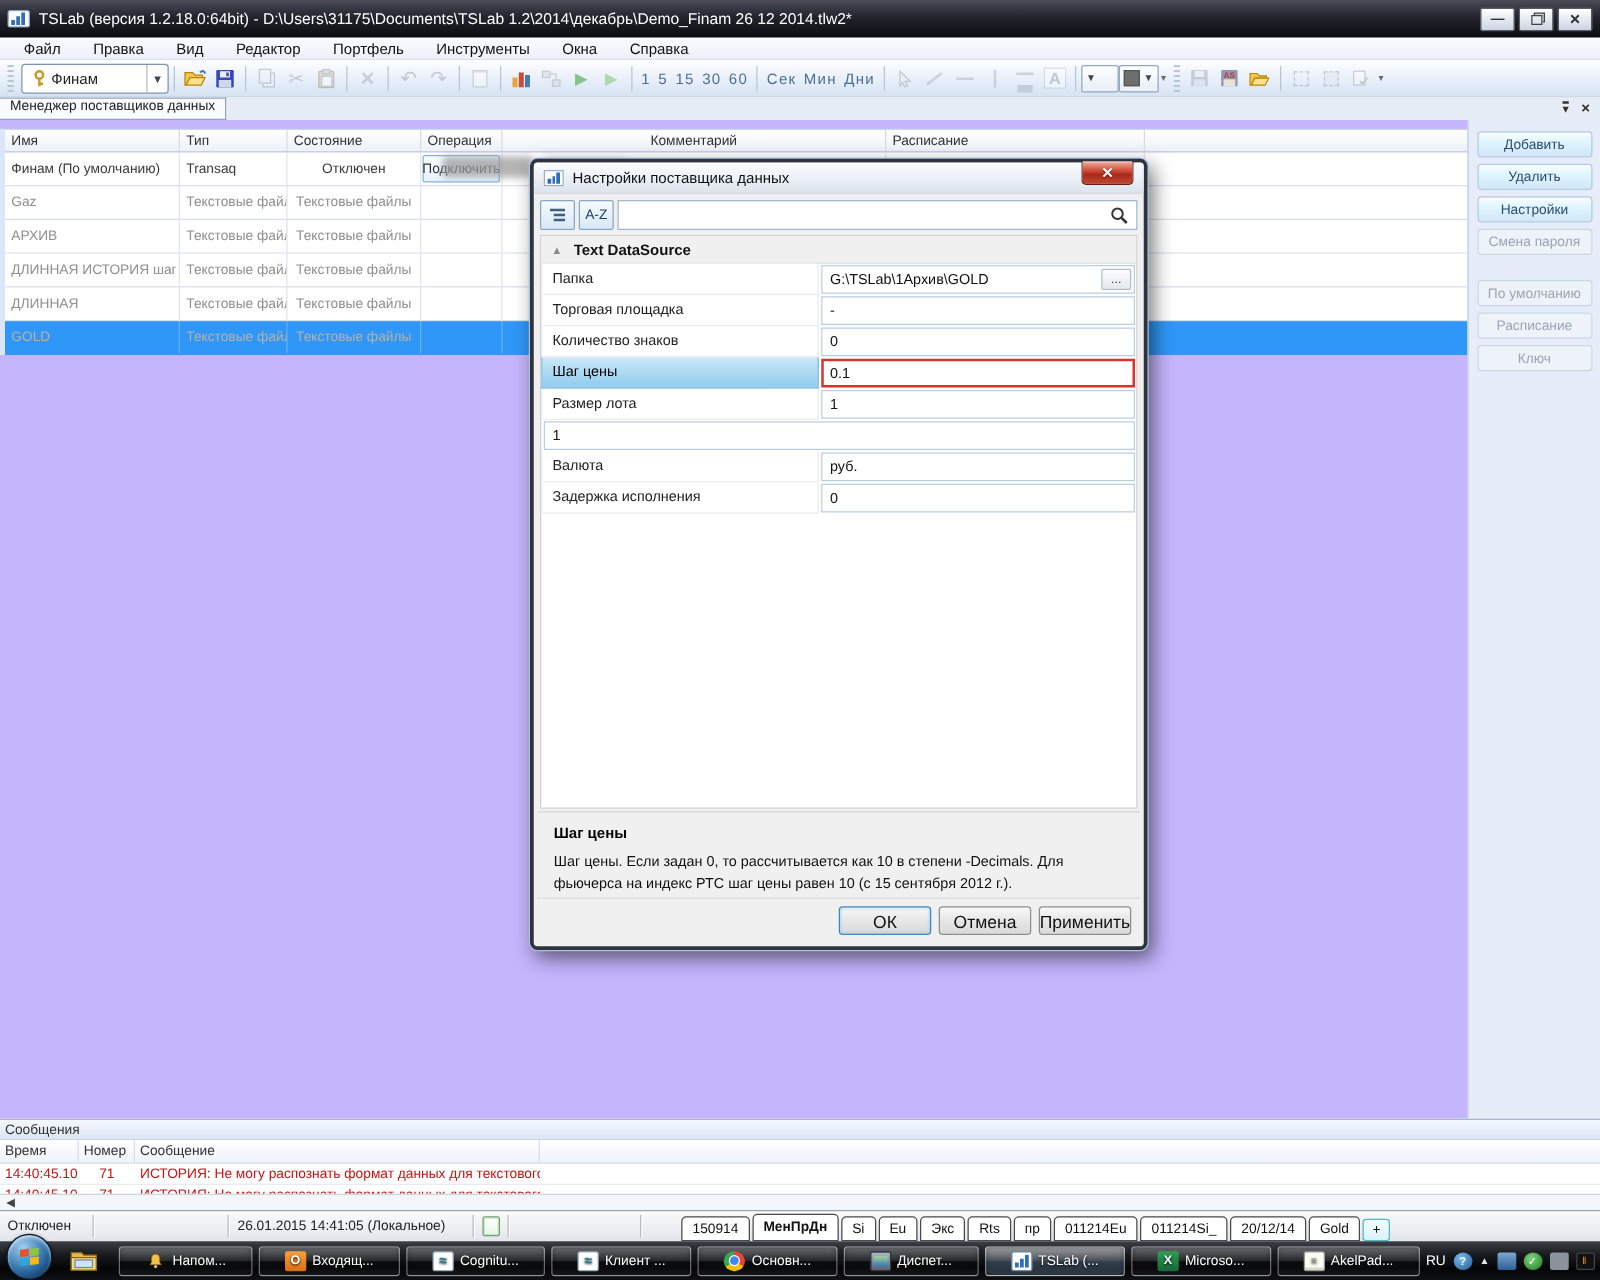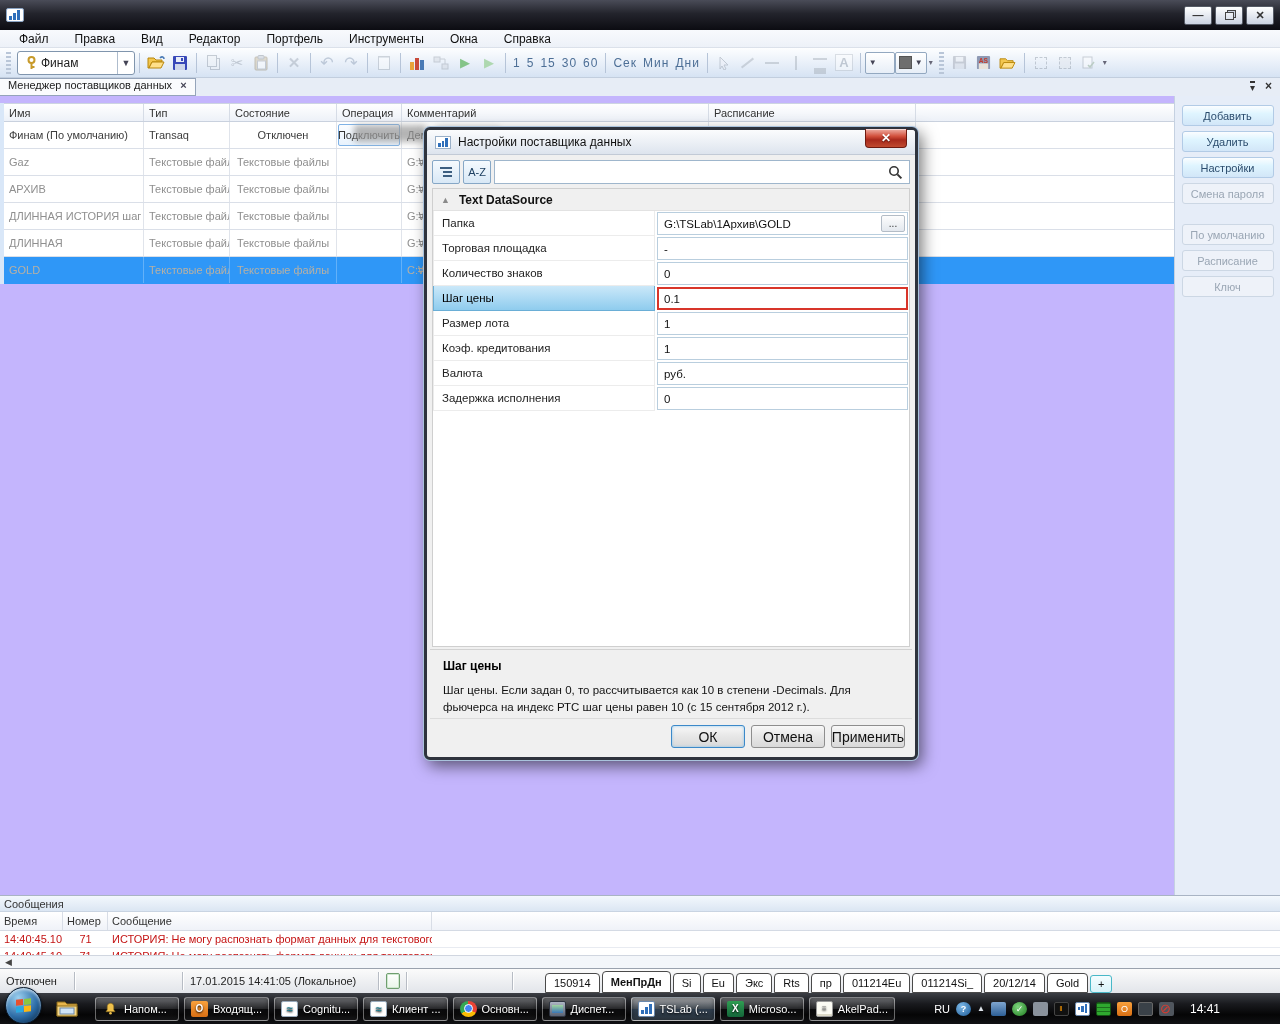--- a/index.html
+++ b/index.html
@@ -41,41 +41,41 @@
   .cssicon-doc { width:12px; height:14px; border:1px solid #93a5ba; background:#fff; box-shadow:inset 0 3px 0 -2px #c3d1e0, inset 0 6px 0 -5px #c3d1e0; }
   .cssicon-lines { width:14px; height:10px; border-top:2px solid #97a8bc; box-shadow:0 3px 0 -1px #97a8bc, 0 7px 0 -1px #97a8bc; }
   .pick { height:22px; border:1px solid #93a8c0; background:linear-gradient(#fff,#e7eef7); border-radius:2px; display:flex; align-items:center; padding:0 3px; gap:3px; }
   .pick .sw { width:13px; height:13px; background:#6e6e6e; border:1px solid #555; }
   .pick .da { font-size:8px; color:#445; }
   .chev { font-size:8px; color:#667; padding:0 2px; }
 
   
   .tabbar { position:absolute; top:78px; left:0; width:1280px; height:18px; background:#e7edf6; }
   .tab { position:absolute; left:0; top:0; height:18px; background:#fafbfd; border:1px solid #95a4ba; border-left:none;
-    display:flex; align-items:flex-start; gap:8px; padding:0 8px; font-size:11px; color:#222; }
+    display:flex; align-items:flex-start; gap:8px; padding:0 8px; font-size:11px; color:#222;flex-direction:column; }
   .tab .x { color:#445; font-weight:bold; font-size:11px; }
   .tab-tools { position:absolute; right:8px; top:1px; display:flex; gap:10px; color:#333; align-items:center; }
   .pin-ico { font-size:10px; color:#333; border-top:2px solid #333; line-height:8px; padding-top:1px; }
 
   
   .workspace { position:absolute; top:96px; left:0; width:1280px; height:799px; background:#c4b5fd; }
   .side-panel { position:absolute; right:0; top:0; width:106px; height:100%; background:#e6edf8; border-left:1px solid #c5d1e1; padding-top:9px; }
   .side-btn { width:92px; height:21px; margin:0 auto 5px; background:linear-gradient(#fbfdff,#dff5ff 40%,#d2e6f8);
     border:1px solid #b2cbe6; border-radius:3px; font-size:11px; color:#2c4d6e; display:flex; align-items:center; justify-content:center; }
   .side-btn.disabled { color:#9aa6b4; background:#eef2f9; border-color:#ccd7e4; }
   .side-btn.gap { margin-top:20px; }
 
   .grid { position:absolute; left:0; top:7px; right:106px; border-left:4px solid #d9e7f8; }
   .grid-header { display:flex; height:19px; background:linear-gradient(#ffffff,#edf1f8); border-top:1px solid #cdd5e1; border-bottom:1px solid #c9d1de; font-size:11px; color:#333; }
   .gh { padding:3px 5px 0; border-right:1px solid #d6dce6; overflow:hidden; white-space:nowrap; }
   .grow { display:flex; height:27px; border-bottom:1px solid #dadfe8; background:#fff; font-size:11px; color:#8f8f8f; position:relative; }
   .grow.first { color:#3c3c3c; }
   .gc { padding:7px 5px 0; border-right:1px solid #e0e4eb; white-space:nowrap; overflow:hidden; }
   .c-name { width:140px; } .c-type { width:86px; } .c-state { width:107px; text-align:center; }
-  .c-op { width:65px; padding:0; } .c-comm { width:307px; } .c-sched { width:207px; } .c-fill { flex:1; border-right:none; }
+  .c-op { width:65px; padding:0; } .c-comm { width:307px;text-align:center; } .c-sched { width:207px; } .c-fill { flex:1; border-right:none; }
   .grow.selected { background:#2f97f7; color:#b7b0a4; border-bottom-color:#2f97f7; }
   .grow.selected .gc { border-right-color:rgba(255,255,255,.25); }
   .connect-btn { margin:2px 1px; width:62px; height:22px; border:1px solid #7fb2e6; border-radius:2px;
     background:linear-gradient(#fafcff,#e8f2fd); color:#333; font-size:11px; display:flex; align-items:center; justify-content:center; }
   .blob1 { position:absolute; left:350px; top:3px; width:72px; height:17px; background:#9b9b9b; opacity:.75; filter:blur(3px); border-radius:3px; }
   .blob2 { position:absolute; left:432px; top:5px; width:64px; height:12px; background:#b9b9b9; opacity:.55; filter:blur(3px); border-radius:3px; }
 
   
   .dialog { position:absolute; left:424px; top:127px; width:494px; height:633px; background:#f0f0f0;
     border:3px solid #2e333d; border-radius:6px; z-index:40;
@@ -151,21 +151,21 @@
   .taskbar { position:absolute; top:993px; left:0; width:1280px; height:31px;
     background:linear-gradient(#3c3f45,#191a1e 35%,#050506 70%,#101114); display:flex; align-items:center; z-index:60; }
   .start-orb { width:37px; height:37px; border-radius:50%; margin:-6px 13px 0 5px; position:relative; flex:none;
     background:radial-gradient(circle at 35% 28%, #9cd0f0, #2e6ea8 55%, #0b2c4e 90%); border:1px solid #0a1828;
     box-shadow:inset 0 2px 3px rgba(255,255,255,.65), 0 1px 3px rgba(0,0,0,.6);
     display:flex; align-items:center; justify-content:center; }
   .flag { width:15px; height:13px; display:grid; grid-template-columns:1fr 1fr; grid-template-rows:1fr 1fr; gap:1px; transform:skewY(-6deg); }
   .flag i:nth-child(1){ background:#e8502e; } .flag i:nth-child(2){ background:#8dc63f; }
   .flag i:nth-child(3){ background:#29a8e0; } .flag i:nth-child(4){ background:#fdb813; }
   .tb-explorer { width:26px; height:22px; margin-right:14px; flex:none; position:relative; }
-  .tb-btn { height:24px; display:flex; align-items:center; gap:5px; padding:0 6px; margin-right:5px; min-width:84px; flex:none;
+  .tb-btn { height:24px; display:flex; align-items:center; gap:5px; padding:0 20px; margin-right:5px; min-width:84px; flex:none;
     background:linear-gradient(rgba(255,255,255,.30),rgba(255,255,255,.10) 48%,rgba(0,0,0,.25) 52%,rgba(255,255,255,.06));
     border:1px solid rgba(255,255,255,.38); border-radius:3px; color:#fff; font-size:11px; white-space:nowrap;
     text-shadow:0 1px 2px #000; box-shadow:inset 0 0 4px rgba(0,0,0,.35); }
   .tb-btn.active { background:linear-gradient(rgba(255,255,255,.55),rgba(200,225,245,.30) 48%,rgba(110,150,190,.35) 52%,rgba(160,200,235,.25)); }
   .ticon { width:17px; height:16px; flex:none; border-radius:2px; display:flex; align-items:center; justify-content:center; font-size:10px; font-weight:bold; }
   .i-bell { background:transparent; color:#f0c14b; font-size:14px; }
   .i-outlook { background:linear-gradient(#f9a13c,#d86f14); color:#fff; }
   .i-java { background:#fff; color:#1b7a8c; border:1px solid #9ab; font-size:11px; }
   .i-chrome { border-radius:50%; background:conic-gradient(#ea4335 0 33%, #fbbc05 33% 66%, #34a853 66% 100%); position:relative; }
   .i-chrome::after { content:""; position:absolute; width:7px; height:7px; border-radius:50%; background:#4285f4; border:1.5px solid #fff; }
@@ -194,20 +194,21 @@
 </style>
 </head>
 <body>
 
 <div class="titlebar">
   <div class="app-logo">
       <i style="height:4px"></i>
       <i style="height:7px"></i>
       <i style="height:10px"></i>
     </div>
+  <span>TSLab (версия 1.2.18.0:64bit) - D:\Users\31175\Documents\TSLab 1.2\2014\декабрь\Demo_Finam 26 12 2014.tlw2*</span>
   <div class="win-btns">
     <div class="win-btn">—</div>
     <div class="win-btn">
         <div class="glyph-restore"></div>
       </div>
     <div class="win-btn">✕</div>
   </div>
 </div>
 
 <div class="menubar">
@@ -529,21 +530,20 @@
     </div>
     <div class="prow selected">
       <div class="plabel">Шаг цены</div>
       <div class="pvalue">0.1</div>
     </div>
     <div class="prow">
       <div class="plabel">Размер лота</div>
       <div class="pvalue">1</div>
     </div>
     <div class="prow">
-      <div class="plabel">Коэф. кредитования</div>
       <div class="pvalue">1</div>
     </div>
     <div class="prow">
       <div class="plabel">Валюта</div>
       <div class="pvalue">руб.</div>
     </div>
     <div class="prow">
       <div class="plabel">Задержка исполнения</div>
       <div class="pvalue">0</div>
     </div>
@@ -583,21 +583,21 @@
   </div>
   <div class="msg-scroll">
       <span class="larr">◀</span>
     </div>
 </div>
 
 <div class="statusbar">
   <span class="sb-conn">Отключен</span>
   <div class="sb-sep" style="left:74px"></div>
   <div class="sb-sep" style="left:182px"></div>
-  <span class="sb-time">17.01.2015 14:41:05 (Локальное)</span>
+  <span class="sb-time">26.01.2015 14:41:05 (Локальное)</span>
   <div class="sb-sep" style="left:378px"></div>
   <div class="sb-led"></div>
   <div class="sb-sep" style="left:406px"></div>
   <div class="sb-sep" style="left:512px"></div>
   <div class="sb-tabs">
     <div class="sb-tab">150914</div>
     <div class="sb-tab active">МенПрДн</div>
     <div class="sb-tab">Si</div>
     <div class="sb-tab">Eu</div>
     <div class="sb-tab">Экс</div>

